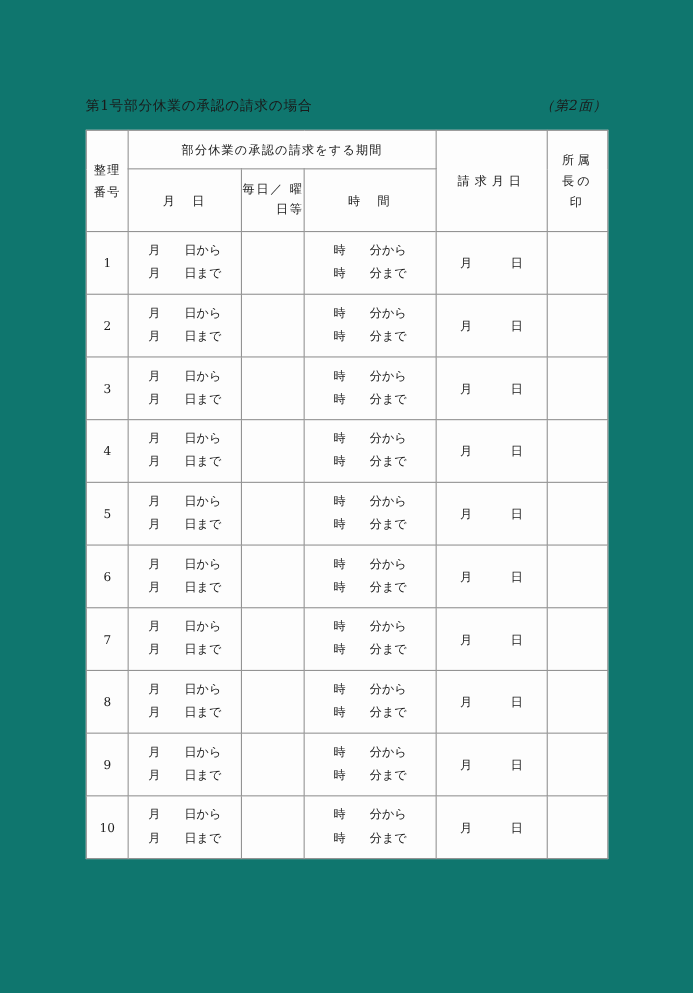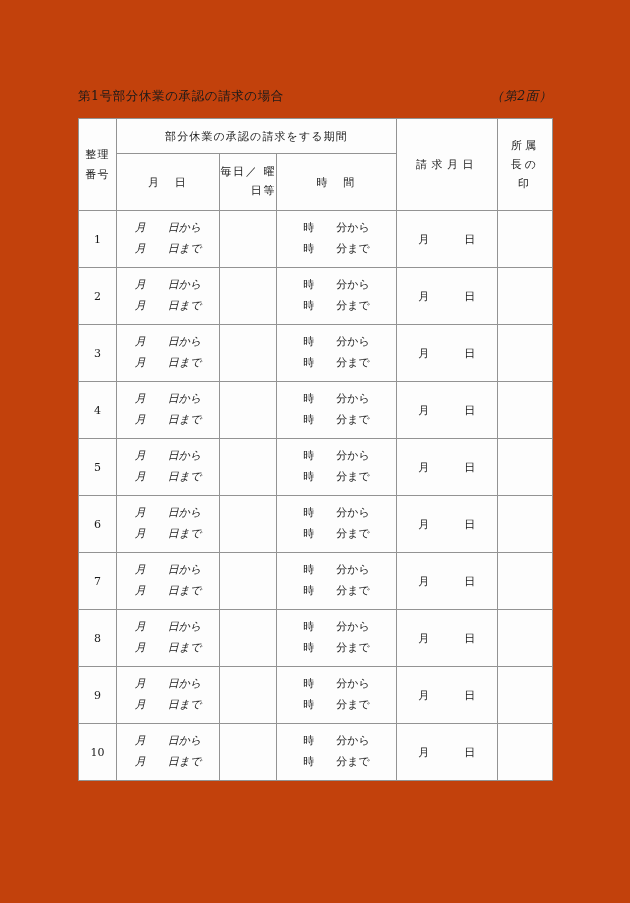--- a/index.html
+++ b/index.html
@@ -16,21 +16,21 @@
     color: #1a1a1a;
     overflow: hidden;
   }
 
   .page {
     position: absolute;
     left: 0;
     top: 0;
     width: 630px;
     height: 903px;
-    background: #c2410c;
+    background: #0f766e;
   }
 
   
   .title-row {
     position: absolute;
     left: 78px;
     top: 88px;
     width: 474px;
     height: 22px;
     display: flex;
@@ -118,21 +118,21 @@
 
   
   .form-table tbody tr { height: 57px; }
   .cell-no { font-size: 11.5px; }
 
   .cell-period, .cell-time {
     text-align: right;
     line-height: 1.9;
     font-size: 11.5px;
   }
-  .cell-period { padding-right: 6px; font-style: italic; }
+  .cell-period { padding-right: 6px; }
   .cell-time   { padding-right: 9px; }
   .cell-period span,
   .cell-time span { display: block; white-space: pre; }
 
   .cell-req {
     font-size: 11.5px;
     letter-spacing: 0.5px;
     white-space: pre;
   }
   .cell-blank { }

